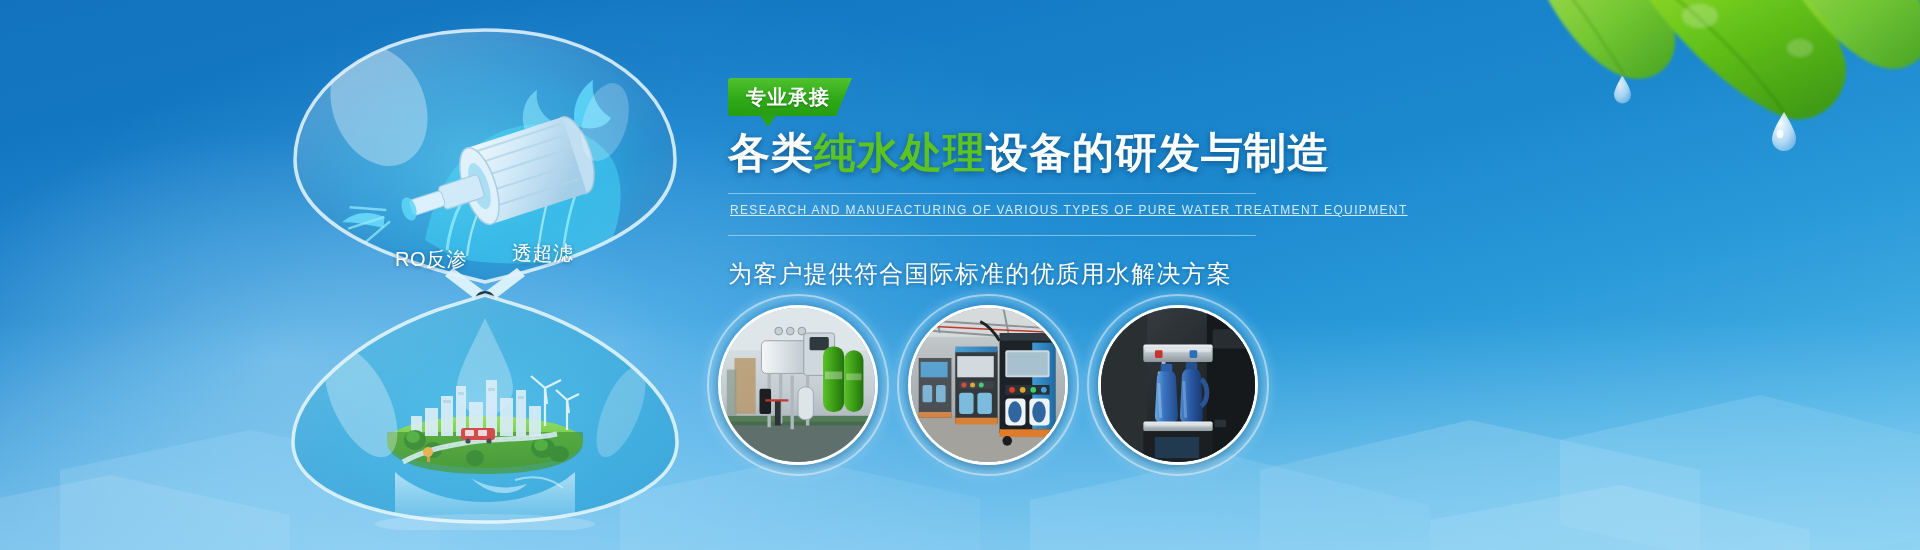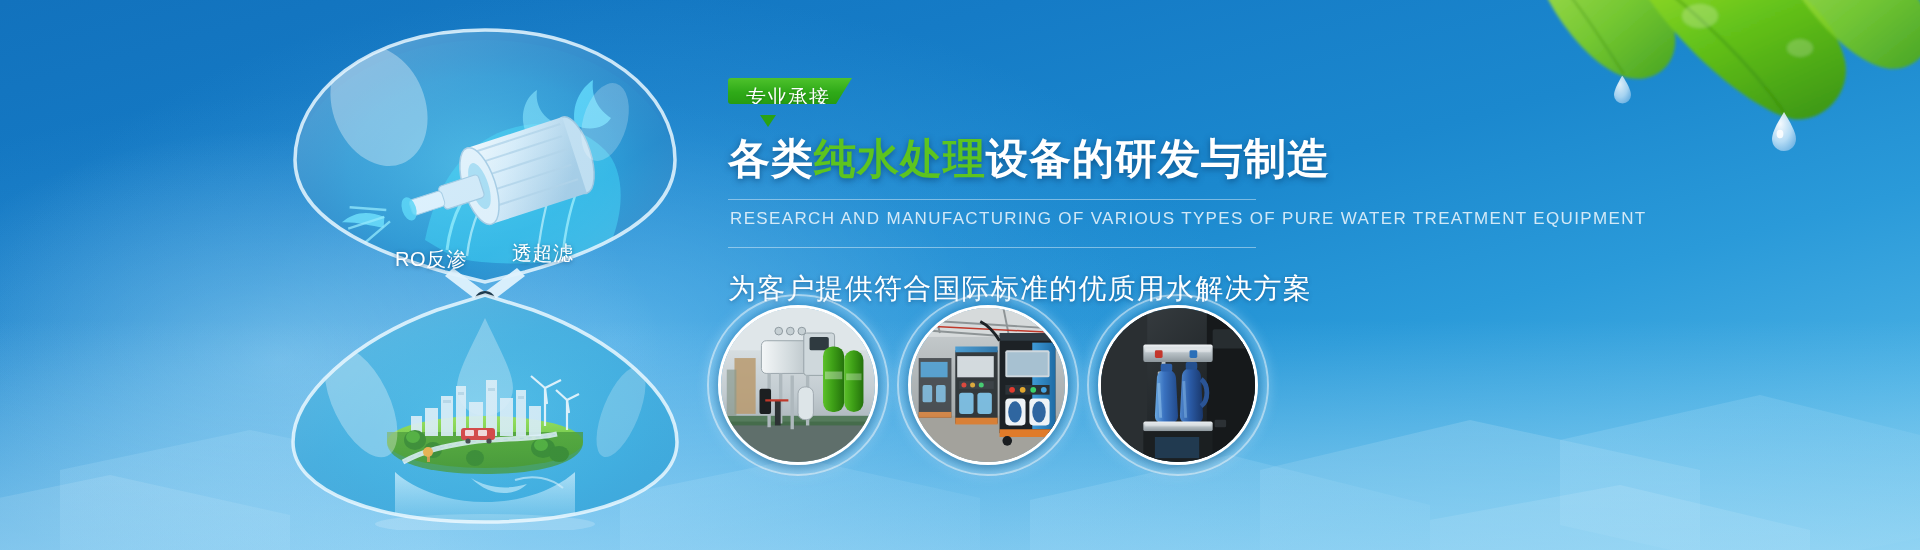--- a/index.html
+++ b/index.html
@@ -58,63 +58,64 @@
   }
   #hg-label-left  { left:395px; top:246px; }
   #hg-label-right { left:512px; top:240px; }
 
   
   .textblock { position:absolute; left:728px; top:78px; width:560px; }
 
   .badge {
     position:relative;
     display:inline-block;
-    height:26px;
+    height:38px;
     padding:0 22px 0 18px;
     line-height:38px;
     color:#ffffff;
     font-size:20px;
-    font-weight:normal;
+    font-weight:bold;
     letter-spacing:1px;
     background:linear-gradient(to bottom, #4ec22c 0%, #2faa18 55%, #279c12 100%);
     border-radius:3px 0 0 3px;
     clip-path:polygon(0 0, 100% 0, calc(100% - 16px) 100%, 0 100%);
     text-shadow:0 1px 2px rgba(0,70,0,0.45);
   }
   .badge-tail {
     position:absolute; left:32px; top:37px;
     width:0; height:0;
     border-left:8px solid transparent;
     border-right:8px solid transparent;
     border-top:12px solid #2aa214;
   }
 
   .headline {
-    margin-top:28px;
+    margin-top:14px;
     font-size:42px;
     font-weight:bold;
     color:#ffffff;
     letter-spacing:1px;
     line-height:1.08;
     text-shadow:0 2px 6px rgba(0,45,90,0.55);
     white-space:nowrap;
   }
   .headline .hl-accent { color:#5dc41f; }
 
   .rule { height:1px; background:rgba(255,255,255,0.42); margin-top:18px; width:528px; }
   .subtitle-en {
     margin:9px 0 9px 2px;
-    font-size:17px;
+    font-size:12px;
     letter-spacing:1.35px;
     color:rgba(235,245,252,0.88);
     white-space:nowrap;
+    text-decoration:underline;
   }
   .subtitle-cn {
     margin-top:22px;
-    font-size:28px;
+    font-size:24px;
     color:#ffffff;
     letter-spacing:1.2px;
     text-shadow:0 1px 4px rgba(0,45,90,0.45);
     white-space:nowrap;
   }
 
   
   .circles { position:absolute; left:718px; top:305px; width:540px; height:170px; }
   .circle-item {
     position:absolute; top:0;

